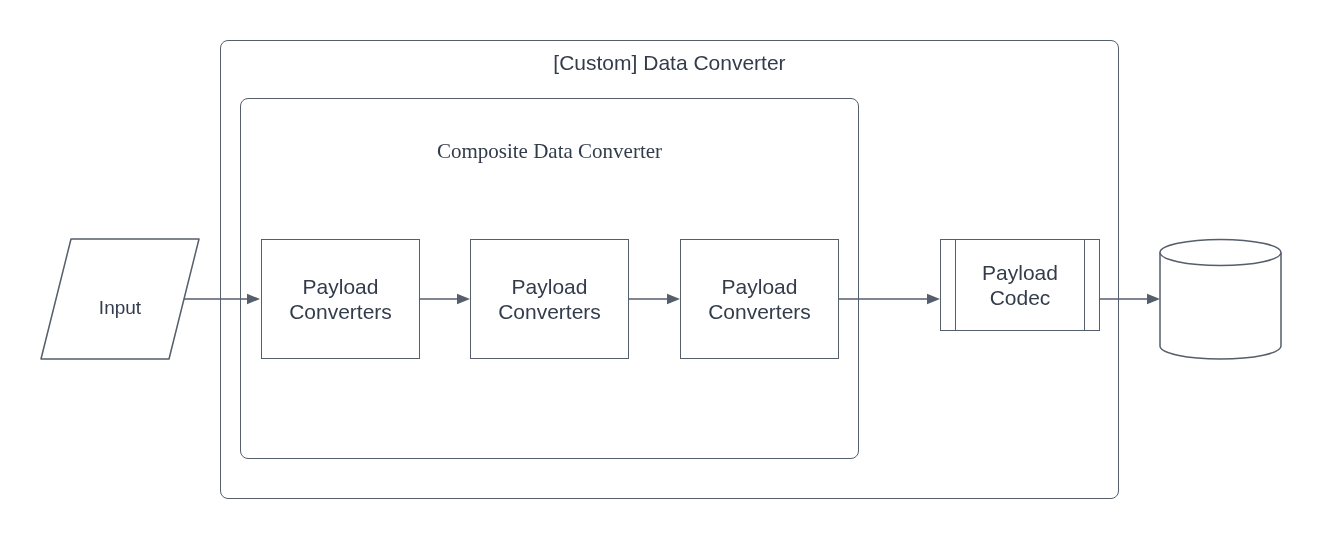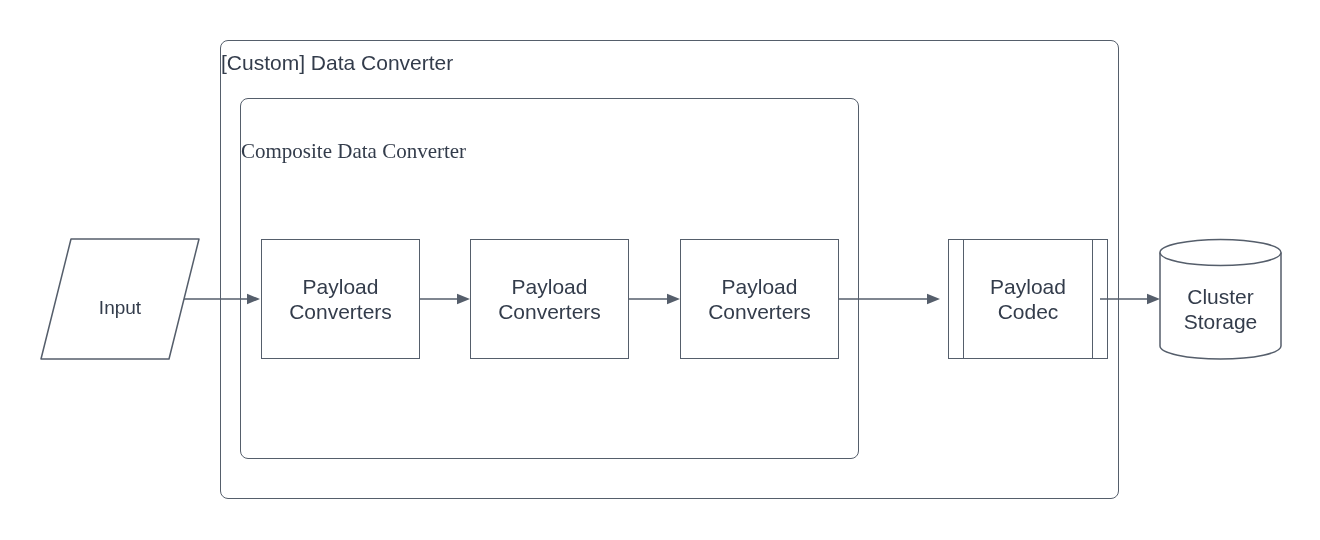--- a/index.html
+++ b/index.html
@@ -25,20 +25,21 @@
     border: var(--sw) solid var(--stroke);
     border-radius: 8px;
     background: transparent;
   }
   .outer-container { left: 220px; top: 40px; width: 899px; height: 459px; }
   .inner-container { left: 240px; top: 98px; width: 619px; height: 361px; }
 
   .container-title {
     position: absolute;
     left: 0; right: 0;
+    text-align: center;
     font-size: 21px;
     line-height: 25px;
     color: var(--text);
     white-space: nowrap;
   }
   .outer-title { top: 9px; }
   .inner-title { top: 40px; font-family: Liberation Serif, serif; }
 
   .node {
     position: absolute;
@@ -55,21 +56,21 @@
     border: var(--sw) solid var(--stroke);
     border-radius: 0;
     background: var(--bg);
   }
   .proc-box .lbl { width: 122px; }
 
   .box-1 { left: 261px; top: 239px; width: 159px; height: 120px; }
   .box-2 { left: 470px; top: 239px; width: 159px; height: 120px; }
   .box-3 { left: 680px; top: 239px; width: 159px; height: 120px; }
 
-  .codec-box { left: 940px; top: 239px; width: 160px; height: 120px; margin-left: 8px; }
+  .codec-box { left: 940px; top: 239px; width: 160px; height: 92px; }
   .codec-line {
     position: absolute;
     top: 0; bottom: 0;
     width: 0;
     border-left: 1.4px solid var(--stroke);
   }
   .codec-line.left  { left: 14px; }
   .codec-line.right { right: 14px; }
   .codec-box .lbl { width: 110px; }
 
@@ -157,17 +158,14 @@
     <g>
       <line class="edge" x1="1100" y1="299" x2="1148" y2="299"></line>
       <polygon class="head" points="1160,299 1147,293.8 1147,304.2"></polygon>
     </g>
   </svg>
 
   <div class="node input-label">
     <span class="lbl">Input</span>
   </div>
 
-  <div class="node storage-label">
-    <span class="lbl">Cluster Storage</span>
-  </div>
 
 </div>
 
 </body></html>

